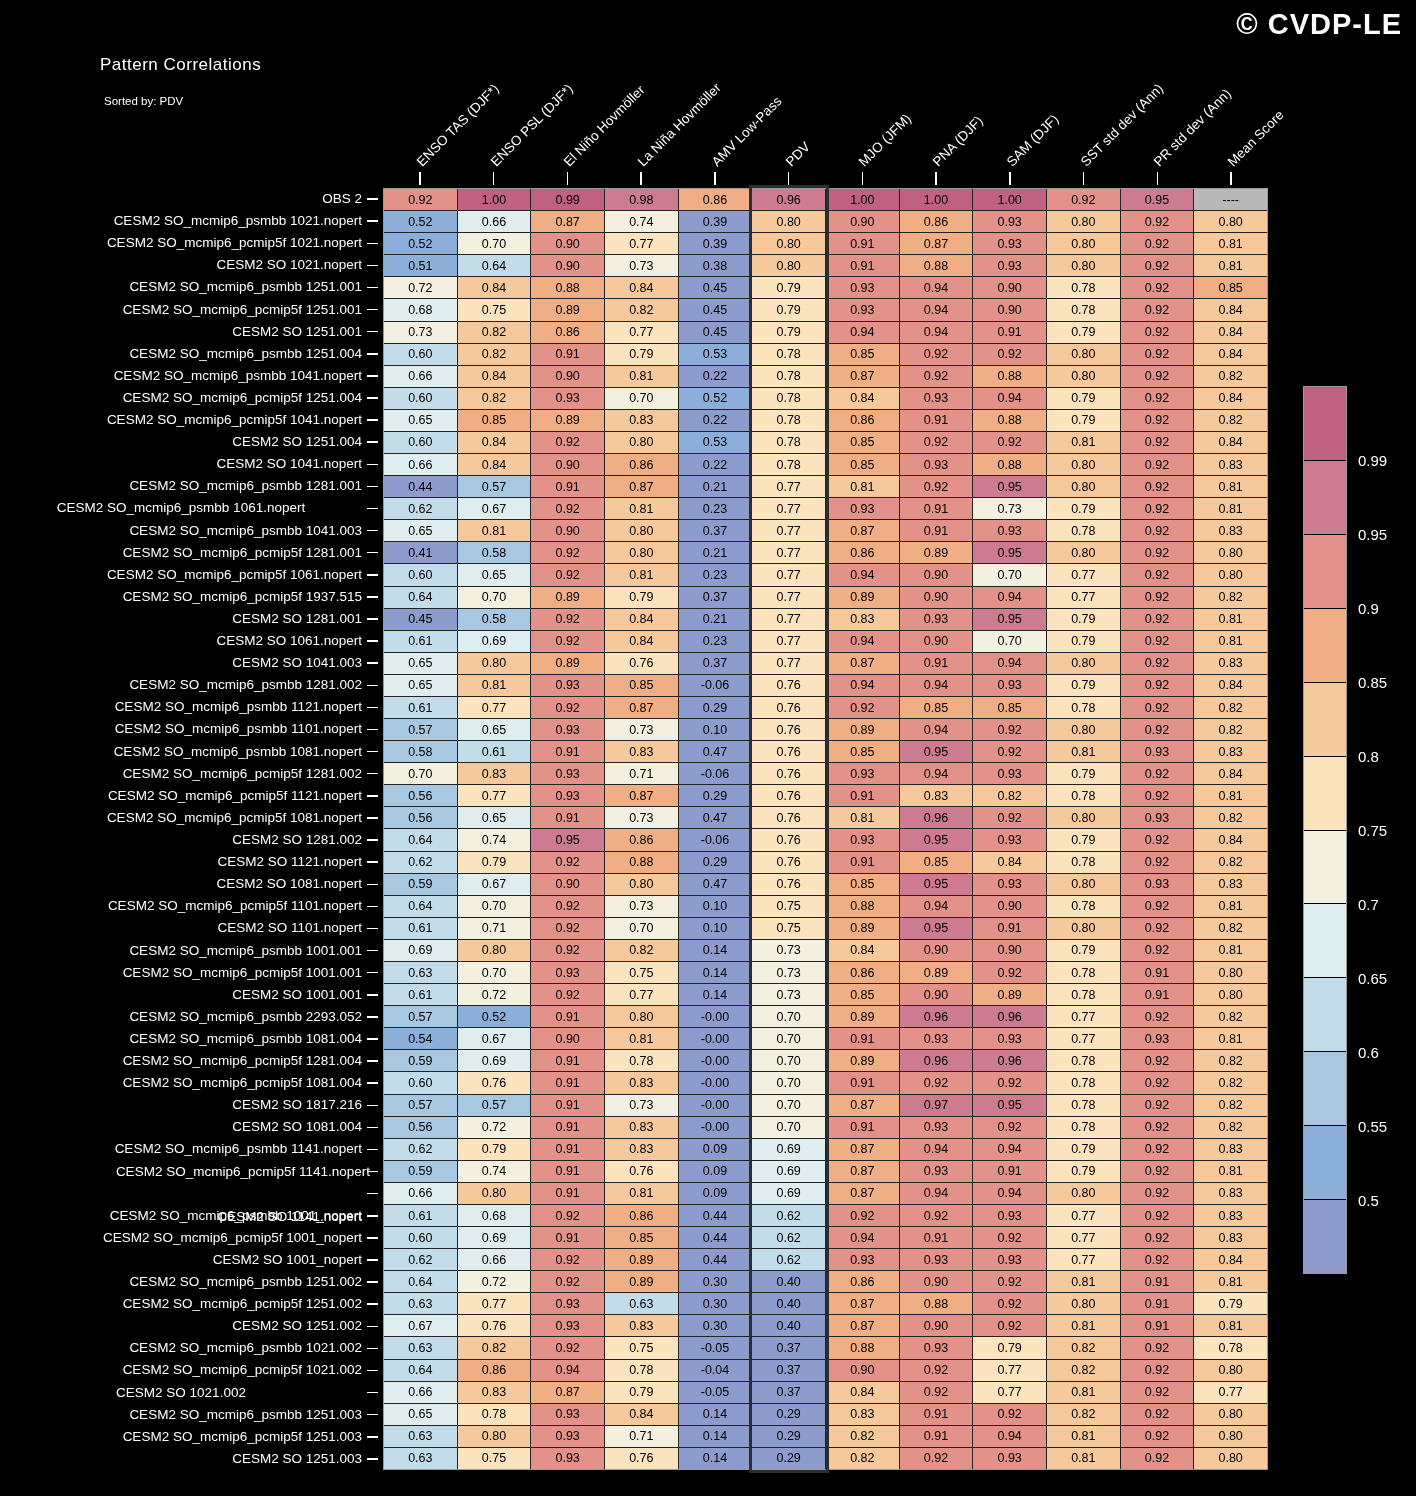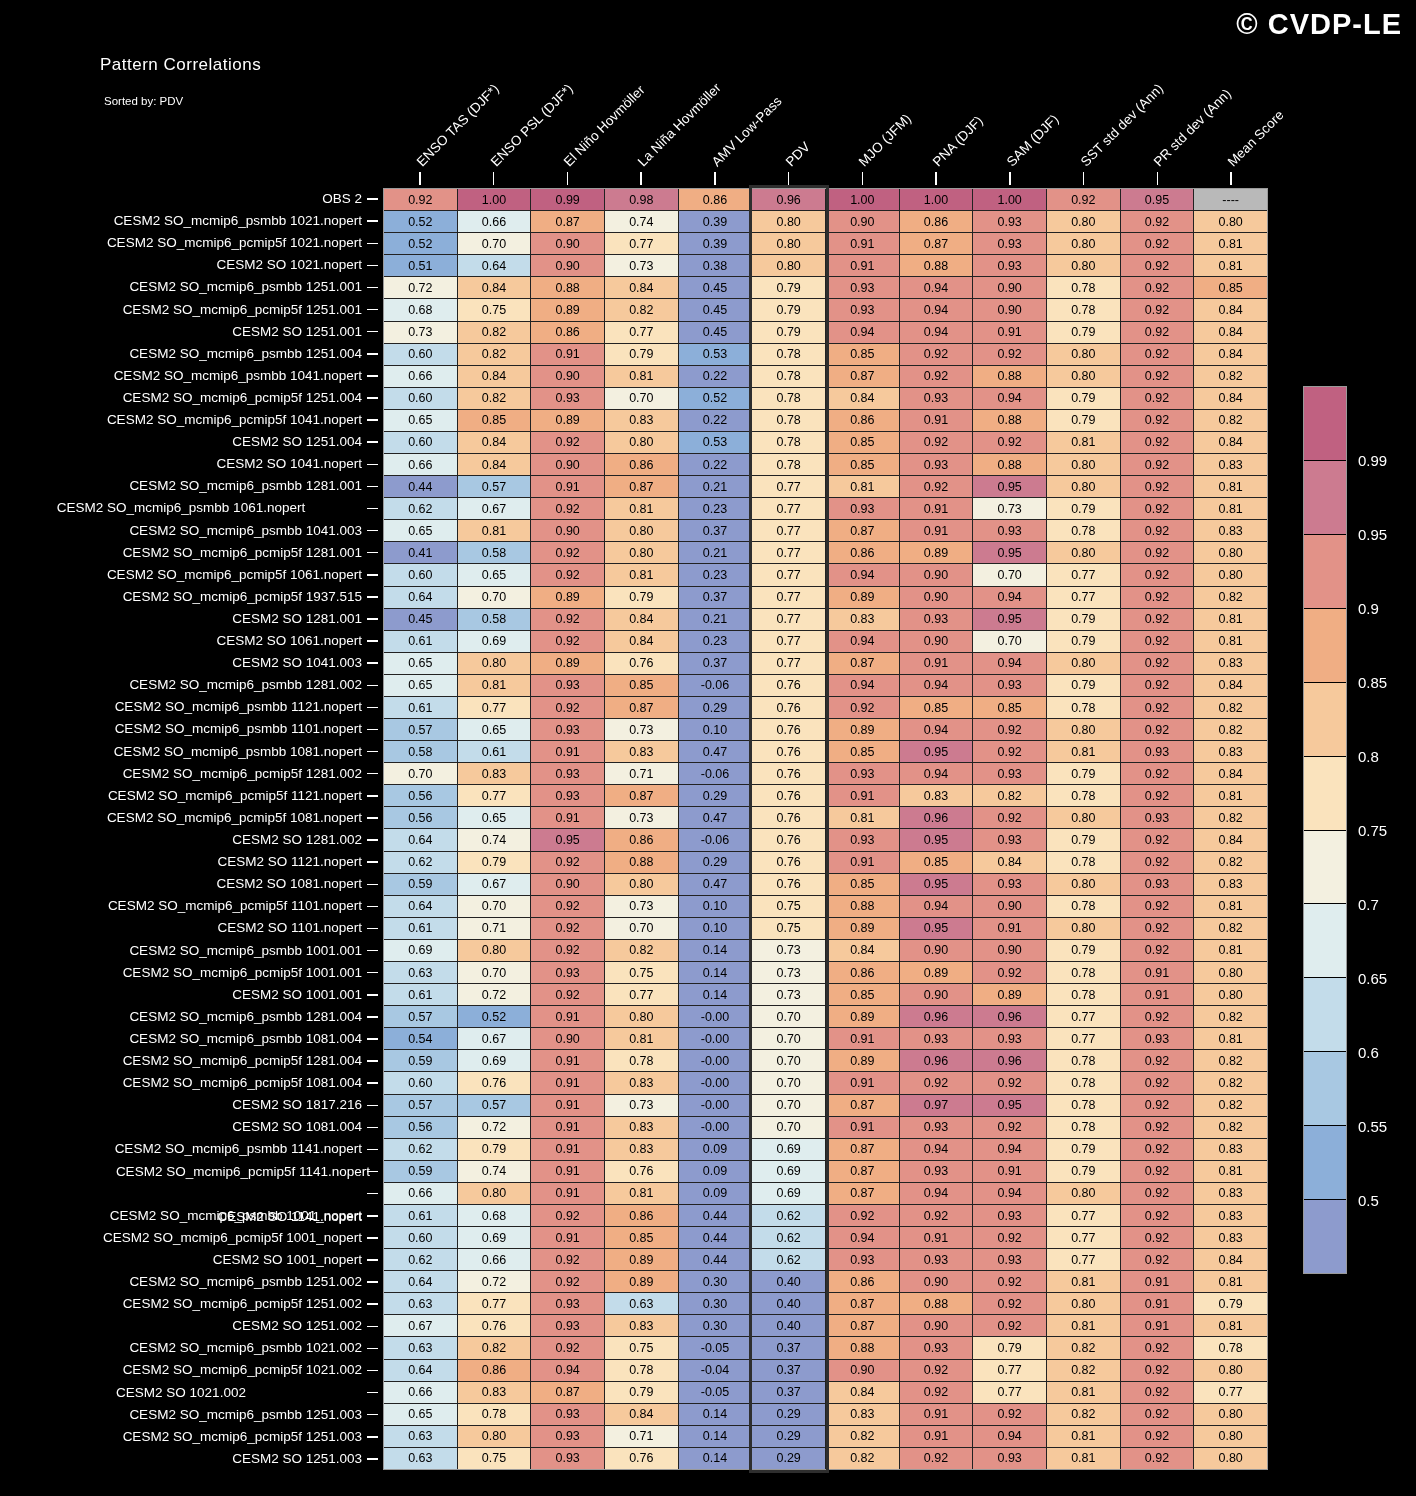--- a/index.html
+++ b/index.html
@@ -141,21 +141,21 @@
       <div class="rowlab" style="top: 895.31px; height: 22.1034px; line-height: 22.1034px;">CESM2 SO_mcmip6_pcmip5f 1101.nopert</div>
       <div class="rtick" style="top: 905.612px;"></div>
       <div class="rowlab" style="top: 917.414px; height: 22.1034px; line-height: 22.1034px;">CESM2 SO 1101.nopert</div>
       <div class="rtick" style="top: 927.716px;"></div>
       <div class="rowlab" style="top: 939.517px; height: 22.1034px; line-height: 22.1034px;">CESM2 SO_mcmip6_psmbb 1001.001</div>
       <div class="rtick" style="top: 949.819px;"></div>
       <div class="rowlab" style="top: 961.621px; height: 22.1034px; line-height: 22.1034px;">CESM2 SO_mcmip6_pcmip5f 1001.001</div>
       <div class="rtick" style="top: 971.922px;"></div>
       <div class="rowlab" style="top: 983.724px; height: 22.1034px; line-height: 22.1034px;">CESM2 SO 1001.001</div>
       <div class="rtick" style="top: 994.026px;"></div>
-      <div class="rowlab" style="top: 1005.83px; height: 22.1034px; line-height: 22.1034px;">CESM2 SO_mcmip6_psmbb 1281.004</div>
+      <div class="rowlab" style="top: 1005.83px; height: 22.1034px; line-height: 22.1034px;">CESM2 SO_mcmip6_psmbb 2293.052</div>
       <div class="rtick" style="top: 1016.13px;"></div>
       <div class="rowlab" style="top: 1027.93px; height: 22.1034px; line-height: 22.1034px;">CESM2 SO_mcmip6_psmbb 1081.004</div>
       <div class="rtick" style="top: 1038.23px;"></div>
       <div class="rowlab" style="top: 1050.03px; height: 22.1034px; line-height: 22.1034px;">CESM2 SO_mcmip6_pcmip5f 1281.004</div>
       <div class="rtick" style="top: 1060.34px;"></div>
       <div class="rowlab" style="top: 1072.14px; height: 22.1034px; line-height: 22.1034px;">CESM2 SO_mcmip6_pcmip5f 1081.004</div>
       <div class="rtick" style="top: 1082.44px;"></div>
       <div class="rowlab" style="top: 1094.24px; height: 22.1034px; line-height: 22.1034px;">CESM2 SO 1817.216</div>
       <div class="rtick" style="top: 1104.54px;"></div>
       <div class="rowlab" style="top: 1116.34px; height: 22.1034px; line-height: 22.1034px;">CESM2 SO 1081.004</div>

